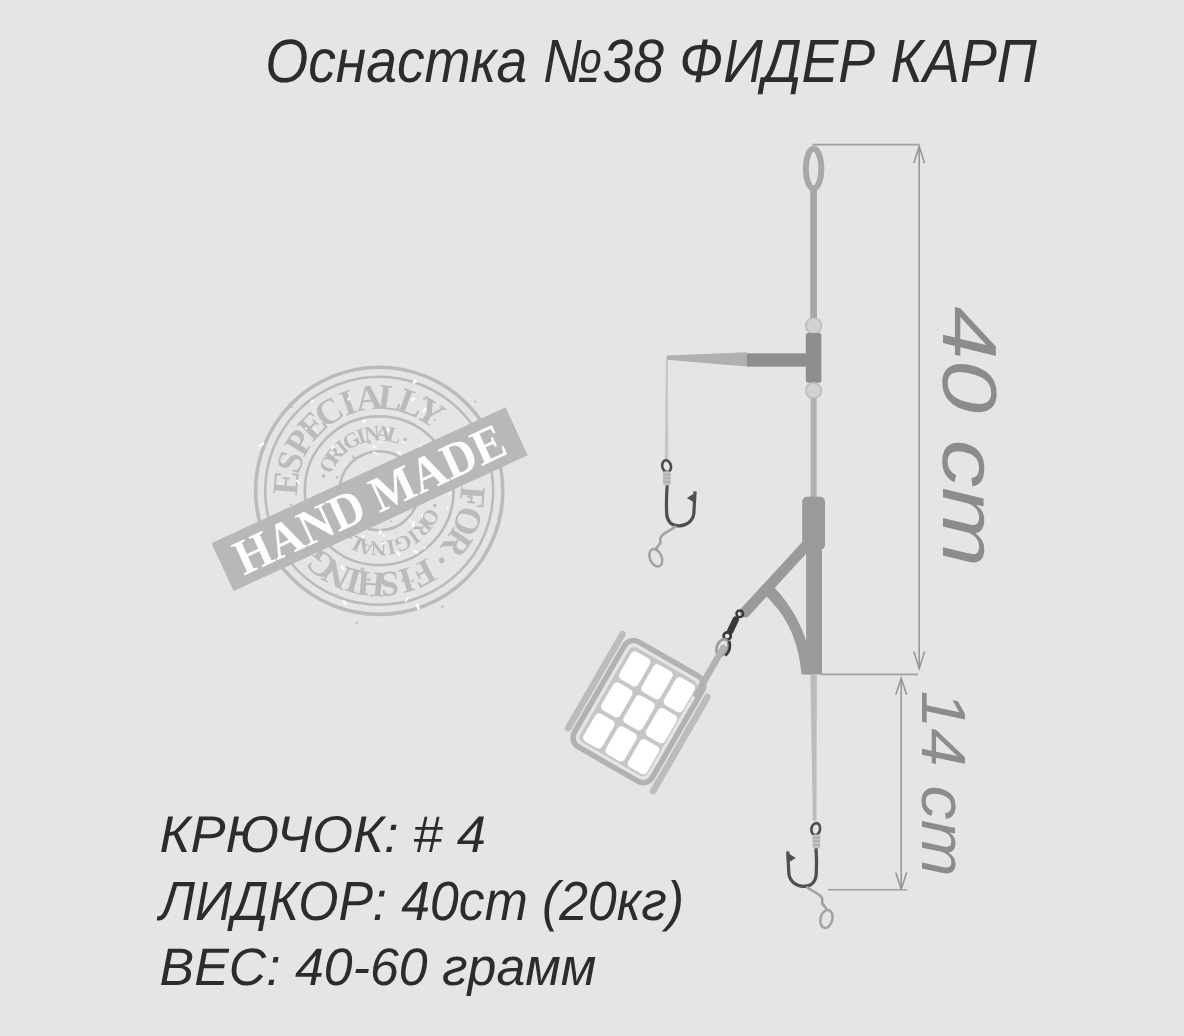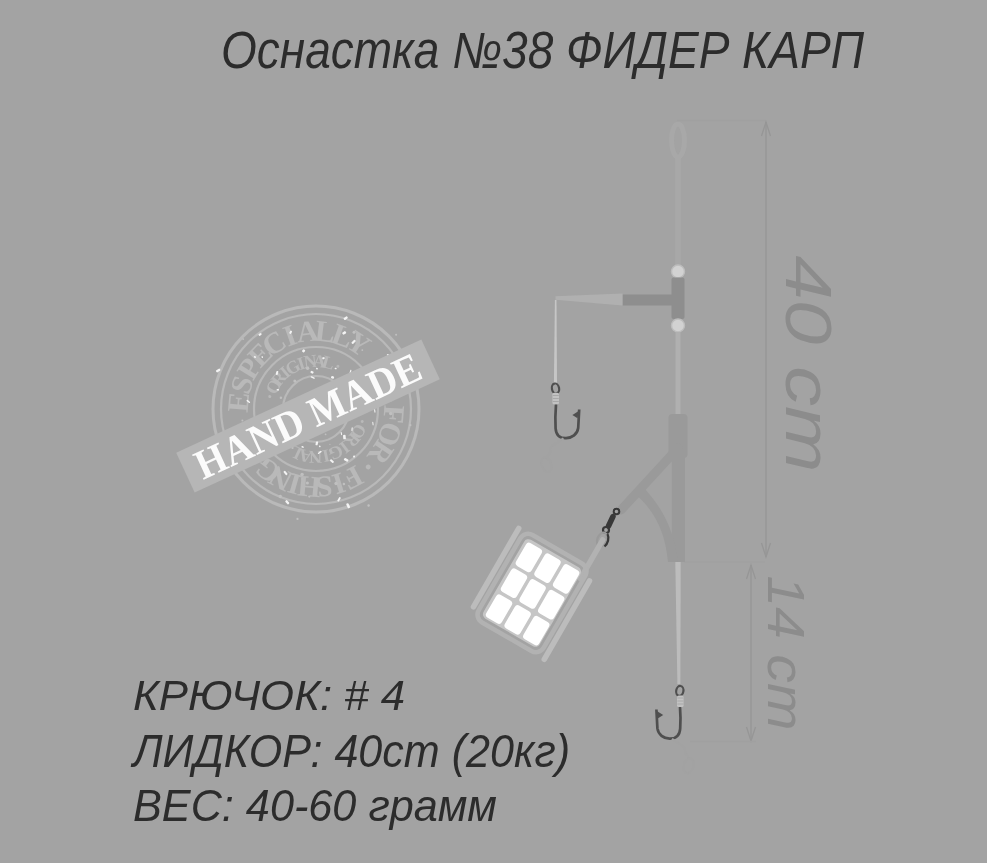--- a/index.html
+++ b/index.html
@@ -1,16 +1,16 @@
 <!DOCTYPE html>
 <html><head>
 <meta charset="utf-8">
 <style>
   html,body{margin:0;padding:0;background:#ffffff;}
-  .page{position:relative;width:987px;height:863px;background:#a3a3a3;overflow:hidden;
+  .page{position:relative;width:987px;height:863px;background:#e5e5e5;overflow:hidden;
         font-family:"Liberation Sans", sans-serif;}
 </style>
 </head>
 <body>
 <div class="page">
 <svg width="987" height="863" viewBox="0 0 987 863">
   <defs>
     <path id="ringOuter" d="M 316,409 m -68,0 a 68,68 0 1,1 136,0 a 68,68 0 1,1 -136,0"></path>
     <path id="ringInner" d="M 316,409 m -42,0 a 42,42 0 1,1 84,0 a 42,42 0 1,1 -84,0"></path>
   </defs>

